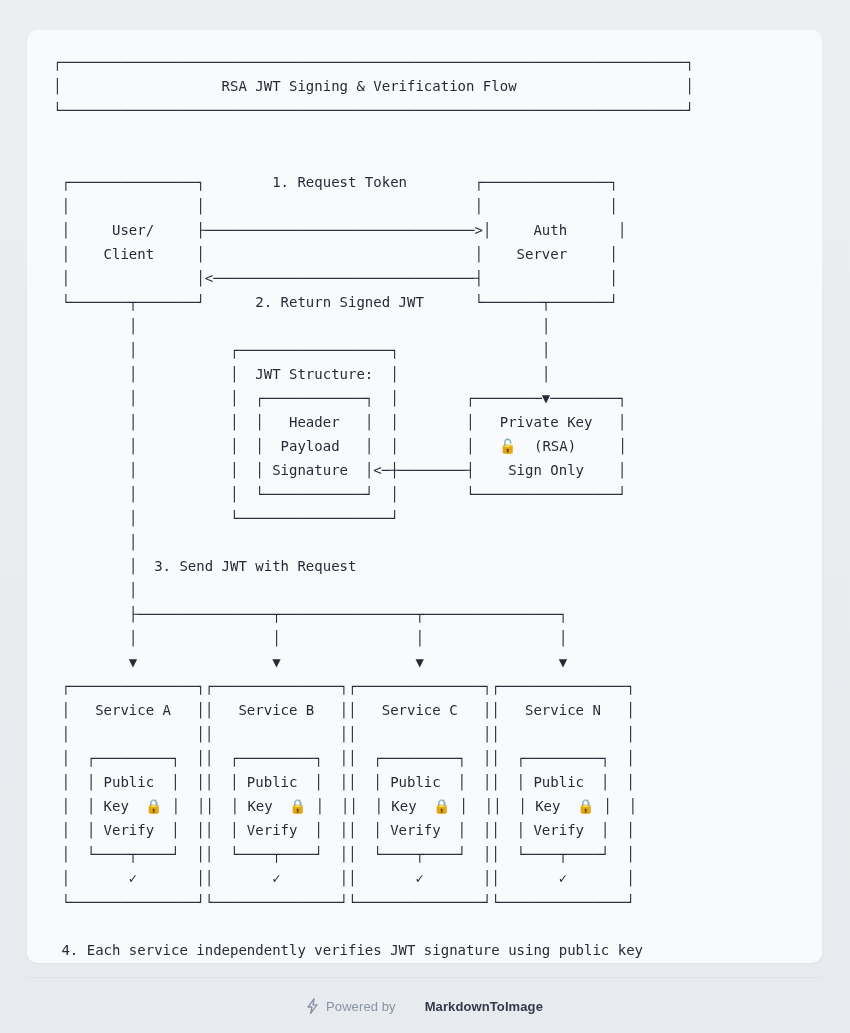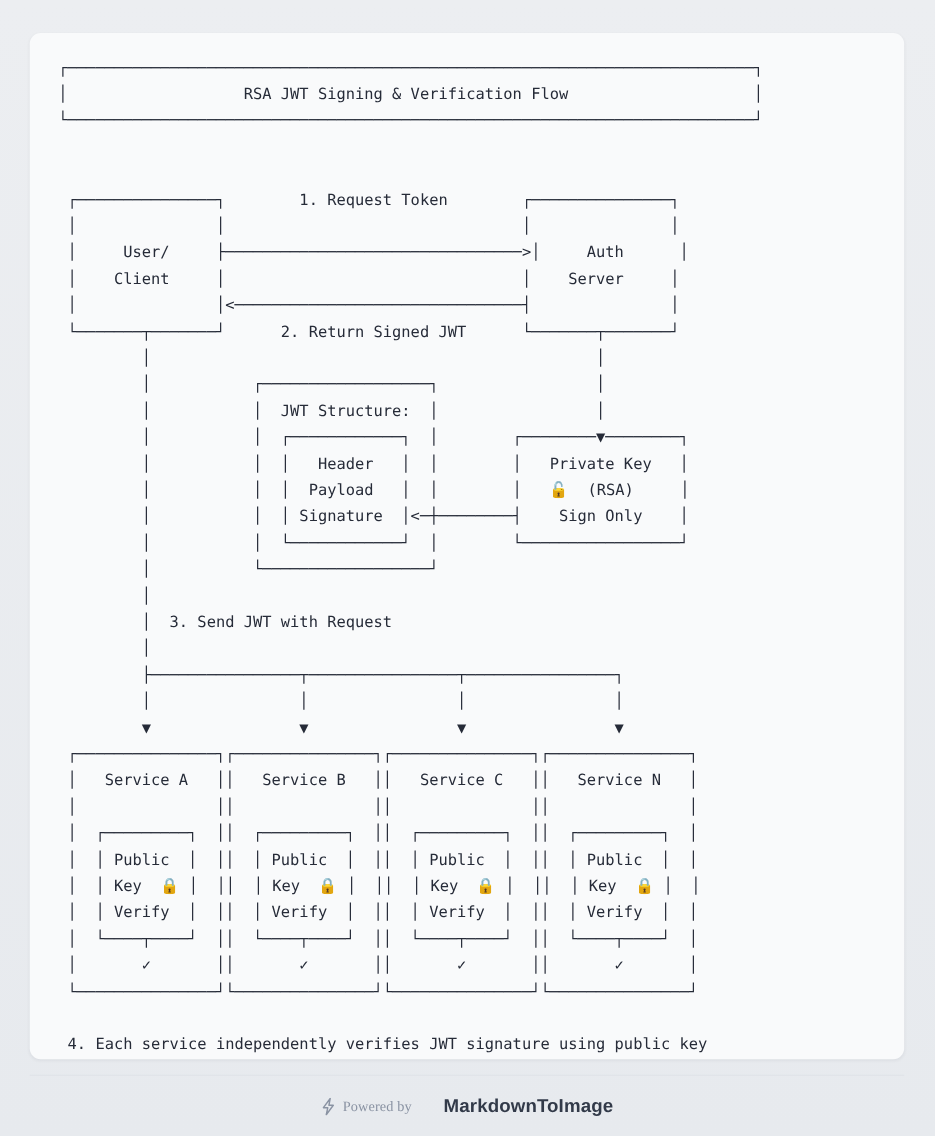--- a/index.html
+++ b/index.html
@@ -67,28 +67,28 @@
     align-items: center;
     justify-content: center;
     gap: 7px;
   }
   #footer .bolt {
     display: inline-flex;
     align-items: center;
     color: #8a93a3;
   }
   #footer .pw-text {
-    font-family: Liberation Serif, serif;
+    font-family: Liberation Sans, sans-serif;
     font-size: 13px;
     color: #8a93a3;
     letter-spacing: 0.1px;
   }
   #footer .pw-brand {
     font-family: "Liberation Sans", sans-serif;
-    font-size: 17px;
+    font-size: 13px;
     font-weight: bold;
     color: #323a49;
     letter-spacing: 0.1px;
     padding-left: 22px;
   }
 </style>
 </head>
 <body>
 
 <div id="page">

